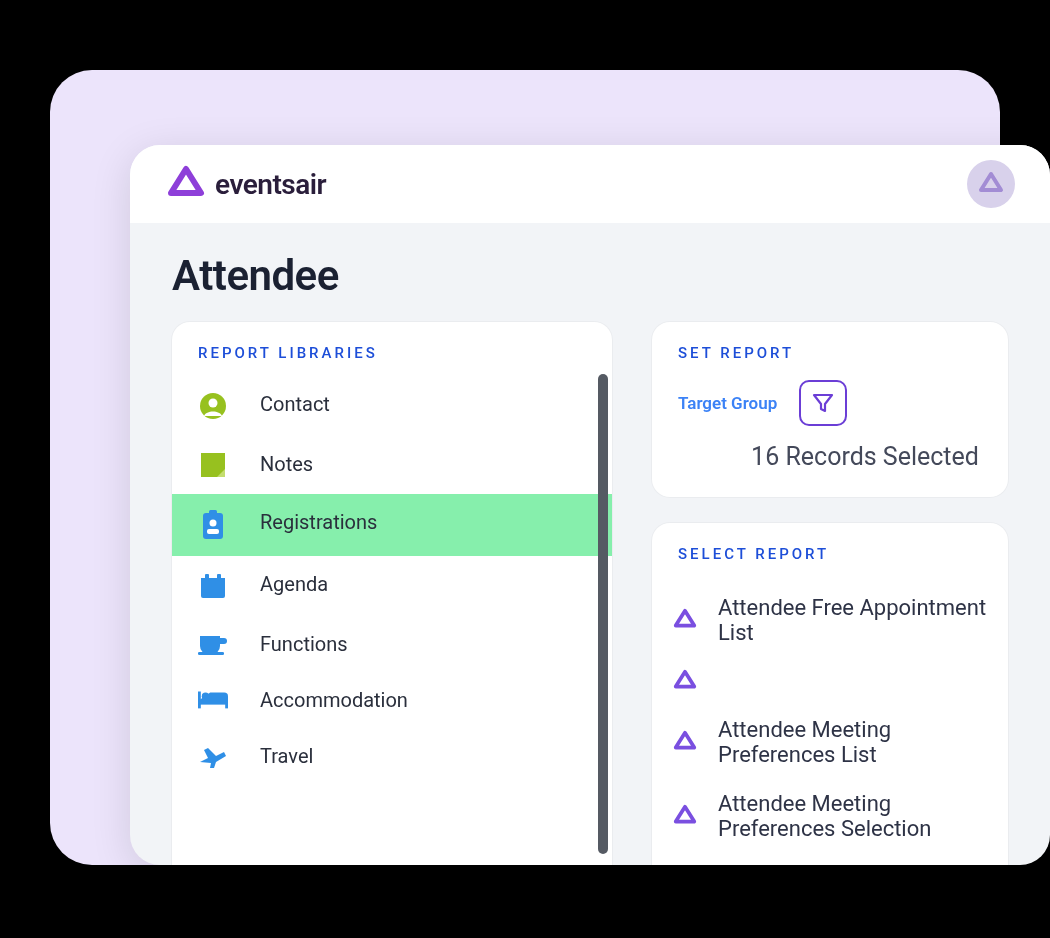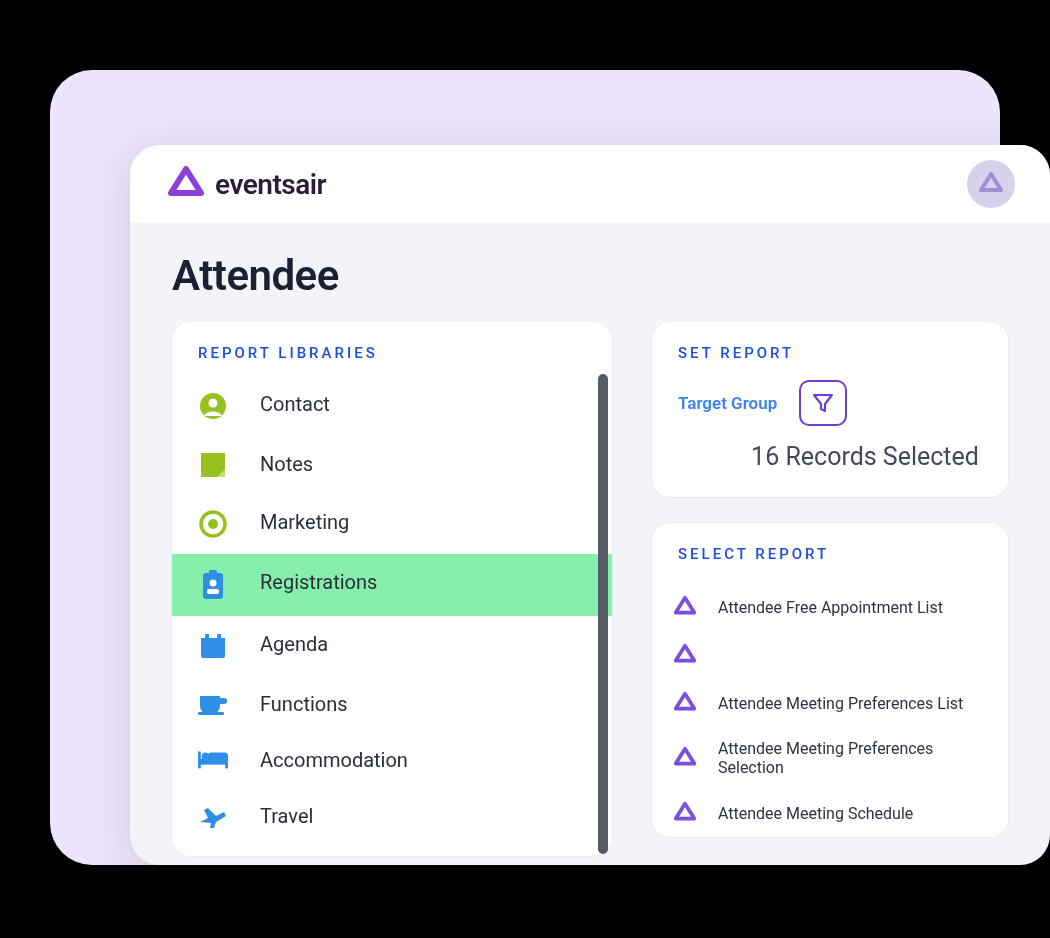--- a/index.html
+++ b/index.html
@@ -167,21 +167,21 @@
     font-weight: 600;
     color: #2f2a47;
     border-bottom: 2px solid #6b3ed6;
   }
   .report-list { padding-top: 6px; }
   .report-item {
     display: flex;
     align-items: center;
     gap: 20px;
     padding: 12px 20px;
-    font-size: 16px;
+    font-size: 22px;
     color: #2e3346;
     cursor: pointer;
   }
   .tri-icon { flex: none; }
 </style>
 </head>
 <body>
 
 <div class="lavender-bg"></div>
 
@@ -220,29 +220,20 @@
           </div>
           <div class="lib-item">
             <span class="lib-icon">
               <svg width="26" height="26" viewBox="0 0 26 26">
                 <rect x="1" y="1" width="24" height="24" fill="#97c11f"></rect>
                 <path d="M17 25 L25 17 L25 25 Z" fill="#c4dd6f"></path>
               </svg>
             </span>
             <span>Notes</span>
           </div>
-          <div class="lib-item">
-            <span class="lib-icon">
-              <svg width="28" height="28" viewBox="0 0 28 28">
-                <circle cx="14" cy="14" r="12" fill="none" stroke="#97c11f" stroke-width="3.5"></circle>
-                <circle cx="14" cy="14" r="5" fill="#97c11f"></circle>
-              </svg>
-            </span>
-            <span>Marketing</span>
-          </div>
           <div class="lib-item selected">
             <span class="lib-icon">
               <svg width="22" height="30" viewBox="0 0 22 30">
                 <rect x="1" y="3" width="20" height="26" rx="3" fill="#2f8fe6"></rect>
                 <rect x="7" y="0" width="8" height="5" rx="1.5" fill="#2f8fe6"></rect>
                 <circle cx="11" cy="13" r="3.5" fill="#fff"></circle>
                 <rect x="5" y="19" width="12" height="5" rx="2" fill="#fff"></rect>
               </svg>
             </span>
             <span>Registrations</span>

